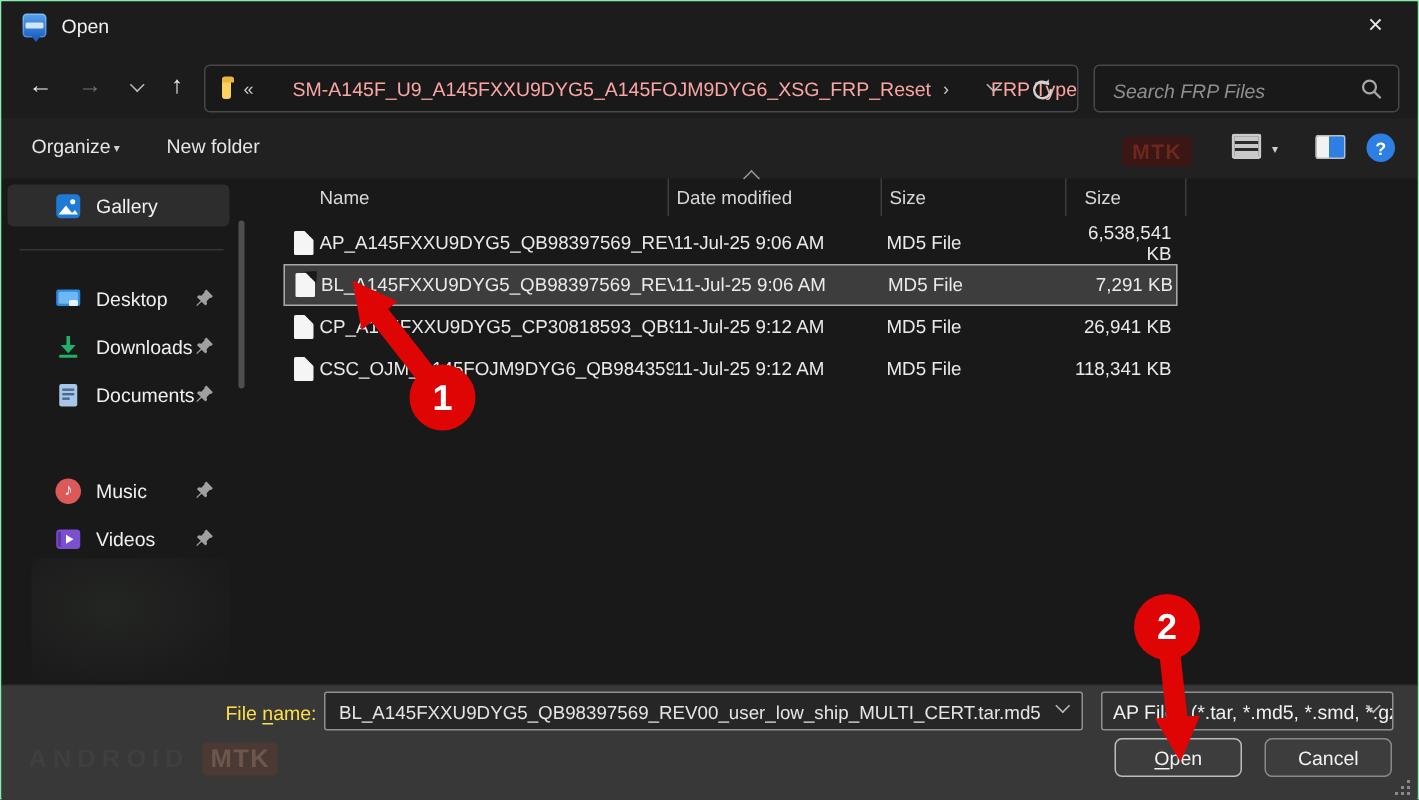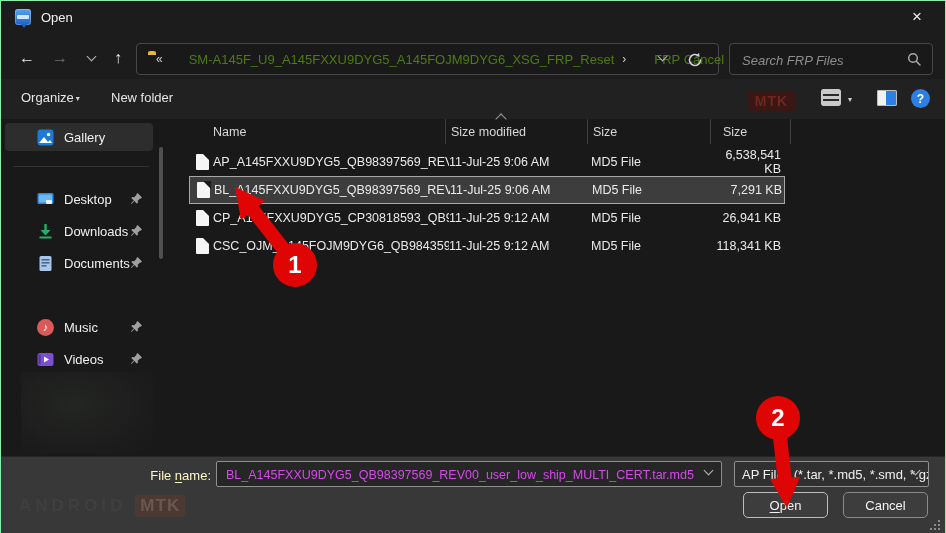--- a/index.html
+++ b/index.html
@@ -12,21 +12,21 @@
   .appicon:after{content:"";position:absolute;left:6px;bottom:-3px;border-left:3px solid transparent;border-right:3px solid transparent;border-top:4px solid #1d62c4;}
   .title-text{font-size:13px;color:#f0f0f0;}
   .btn-close{position:absolute;right:14px;top:3px;width:28px;height:26px;display:flex;align-items:center;justify-content:center;font-size:17px;color:#e8e8e8;cursor:pointer;}
   
   .navrow{position:absolute;left:0;top:32px;width:100%;height:46px;background:#1c1c1c;}
   .navbtn{position:absolute;top:44px;width:26px;height:26px;display:flex;align-items:center;justify-content:center;font-size:16px;}
   .chev{display:inline-block;width:6px;height:6px;border-right:1.6px solid #b9b9b9;border-bottom:1.6px solid #b9b9b9;transform:rotate(45deg);margin-top:-4px;}
   .addressbar{position:absolute;left:135px;top:10px;width:583px;height:32px;background:#191919;border:1px solid #474747;border-radius:4px;box-sizing:border-box;display:flex;align-items:center;}
   .folder-ic{width:17px;height:13px;margin:0 8px 0 11px;position:relative;background:#fbd15f;border-radius:2px;}
   .folder-ic:before{content:"";position:absolute;left:0;top:-2px;width:8px;height:4px;background:#e8b83e;border-radius:2px 2px 0 0;}
-  .addr-txt{white-space:nowrap;color:#4d7c0f;margin-left:20px;}
+  .addr-txt{white-space:nowrap;color:#fca5a5;margin-left:20px;}
   .addr-sep{color:#cfcfcf;margin:0 8px;font-size:12px;}
   .addr-chev{position:absolute;right:52px;top:13px;}
   .refresh{position:absolute;right:14px;top:7px;width:18px;height:18px;}
   .searchbox{position:absolute;left:728px;top:10px;width:204px;height:32px;background:#191919;border:1px solid #474747;border-radius:4px;box-sizing:border-box;}
   .searchbox input{position:absolute;left:10px;top:1px;width:160px;height:28px;background:transparent;border:0;outline:0;color:#e6e6e6;font-size:13px;font-family:"Liberation Sans",sans-serif;font-style:italic;}
   .searchbox input::placeholder{color:#8f8f8f;}
   .search-ic{position:absolute;right:10px;top:8px;}
   
   .toolbar{position:absolute;left:0;top:78px;width:100%;height:40px;background:#212121;}
   .tb-item{position:absolute;top:11px;color:#e6e6e6;font-size:13px;display:flex;align-items:center;gap:2px;cursor:pointer;}
@@ -53,23 +53,23 @@
   .lheader .hcell:first-child{padding-left:27px;}
   .sortcaret{position:absolute;left:311px;top:-4px;width:7px;height:7px;border-left:1.5px solid #9a9a9a;border-top:1.5px solid #9a9a9a;transform:rotate(45deg);}
   .lrow{position:absolute;left:188px;width:596px;height:28px;display:grid;grid-template-columns:24px 236px 142px 123px 71px;align-items:center;font-size:12.5px;color:#eaeaea;cursor:pointer;box-sizing:border-box;}
   .lrow .nm{white-space:nowrap;overflow:hidden;}
   .lrow .sz{text-align:right;padding-right:4px;}
   .lrow-sel{background:#3d3d3d;border:1px solid #a8a8a8;}
   .ficon{width:13px;height:16px;margin-left:7px;position:relative;background:#f5f5f5;border-radius:1px;}
   .ficon:before{content:"";position:absolute;right:-1px;top:-1px;border:4px solid #191919;border-left-color:transparent;border-bottom-color:transparent;}
   
   .footer{position:absolute;left:0;top:455px;width:100%;height:78px;background:#383838;border-top:1px solid #262626;box-sizing:border-box;}
-  .fn-label{position:absolute;left:100px;top:11px;width:110px;text-align:right;color:#fef9c3;}
+  .fn-label{position:absolute;left:100px;top:11px;width:110px;text-align:right;color:#fde047;}
   .fn-input{position:absolute;left:215px;top:4px;width:506px;height:26px;background:#262626;border:1px solid #8f8f8f;border-radius:2px;box-sizing:border-box;}
-  .fn-input input{position:absolute;left:7px;top:1px;width:470px;height:22px;border:0;outline:0;background:transparent;color:#d946ef;font-size:12.5px;font-family:"Liberation Sans",sans-serif;}
+  .fn-input input{position:absolute;left:7px;top:1px;width:470px;height:22px;border:0;outline:0;background:transparent;color:#e5e5e5;font-size:12.5px;font-family:"Liberation Sans",sans-serif;}
   .fn-chev{position:absolute;right:9px;top:9px;}
   .ft-combo{position:absolute;left:733px;top:4px;width:195px;height:26px;background:#303030;border:1px solid #8f8f8f;border-radius:2px;box-sizing:border-box;color:#f0f0f0;display:flex;align-items:center;padding-left:7px;white-space:nowrap;overflow:hidden;cursor:pointer;}
   .ft-combo .chev{position:absolute;right:9px;top:9px;}
   .btn{position:absolute;top:35px;width:85px;height:26px;border-radius:5px;background:#3d3d3d;color:#f2f2f2;font-size:13px;display:flex;align-items:center;justify-content:center;cursor:pointer;box-sizing:border-box;}
   .btn-open{left:742px;border:1px solid #bdbdbd;}
   .btn-cancel{left:842px;border:1px solid #8a8a8a;}
   .ak{text-decoration:underline;text-underline-offset:2px;}
   .wm-bottom{position:absolute;left:18px;top:38px;display:flex;align-items:center;gap:9px;font-weight:bold;font-size:17px;letter-spacing:4px;}
   .wm-android{color:#3f3f3f;}
   .wm-mtk{background:#4a3a33;color:#6d574d;border-radius:3px;padding:1px 5px;letter-spacing:1px;}
@@ -103,21 +103,21 @@
   <div class="navbtn" style="left:104px;color:#e8e8e8;">
       <span>↑</span>
     </div>
 
   <div class="navrow" style="background:transparent;">
     <div class="addressbar">
       <div class="folder-ic"></div>
       <span class="addr-sep" style="margin:0 6px 0 0;">«</span>
       <span class="addr-txt">SM-A145F_U9_A145FXXU9DYG5_A145FOJM9DYG6_XSG_FRP_Reset</span>
       <span class="addr-sep">›</span>
-      <span class="addr-txt">FRP Cancel</span>
+      <span class="addr-txt">FRP Type</span>
       <span class="addr-chev chev"></span>
       <span class="refresh">
         <svg width="18" height="18" viewBox="0 0 18 18">
             <path d="M14.5 9a5.5 5.5 0 1 1-1.7-4" fill="none" stroke="#d2d2d2" stroke-width="1.6" stroke-linecap="round"></path>
             <path d="M13.2 1.8v3.5h-3.5z" fill="#d2d2d2"></path>
           </svg>
       </span>
     </div>
     <div class="searchbox">
       <input type="text" placeholder="Search FRP Files" style="">
@@ -214,21 +214,21 @@
         </svg>
     </div>
     <div class="side-fade"></div>
 
     <div class="lheader">
       <div class="hcell">
           <span>Name</span>
           <span class="sortcaret"></span>
         </div>
       <div class="hcell">
-          <span>Size modified</span>
+          <span>Date modified</span>
         </div>
       <div class="hcell">
           <span>Size</span>
         </div>
       <div class="hcell" style="padding-left:12px;">
           <span>Size</span>
         </div>
     </div>
 
     <div class="lrow" style="top:29px;">

